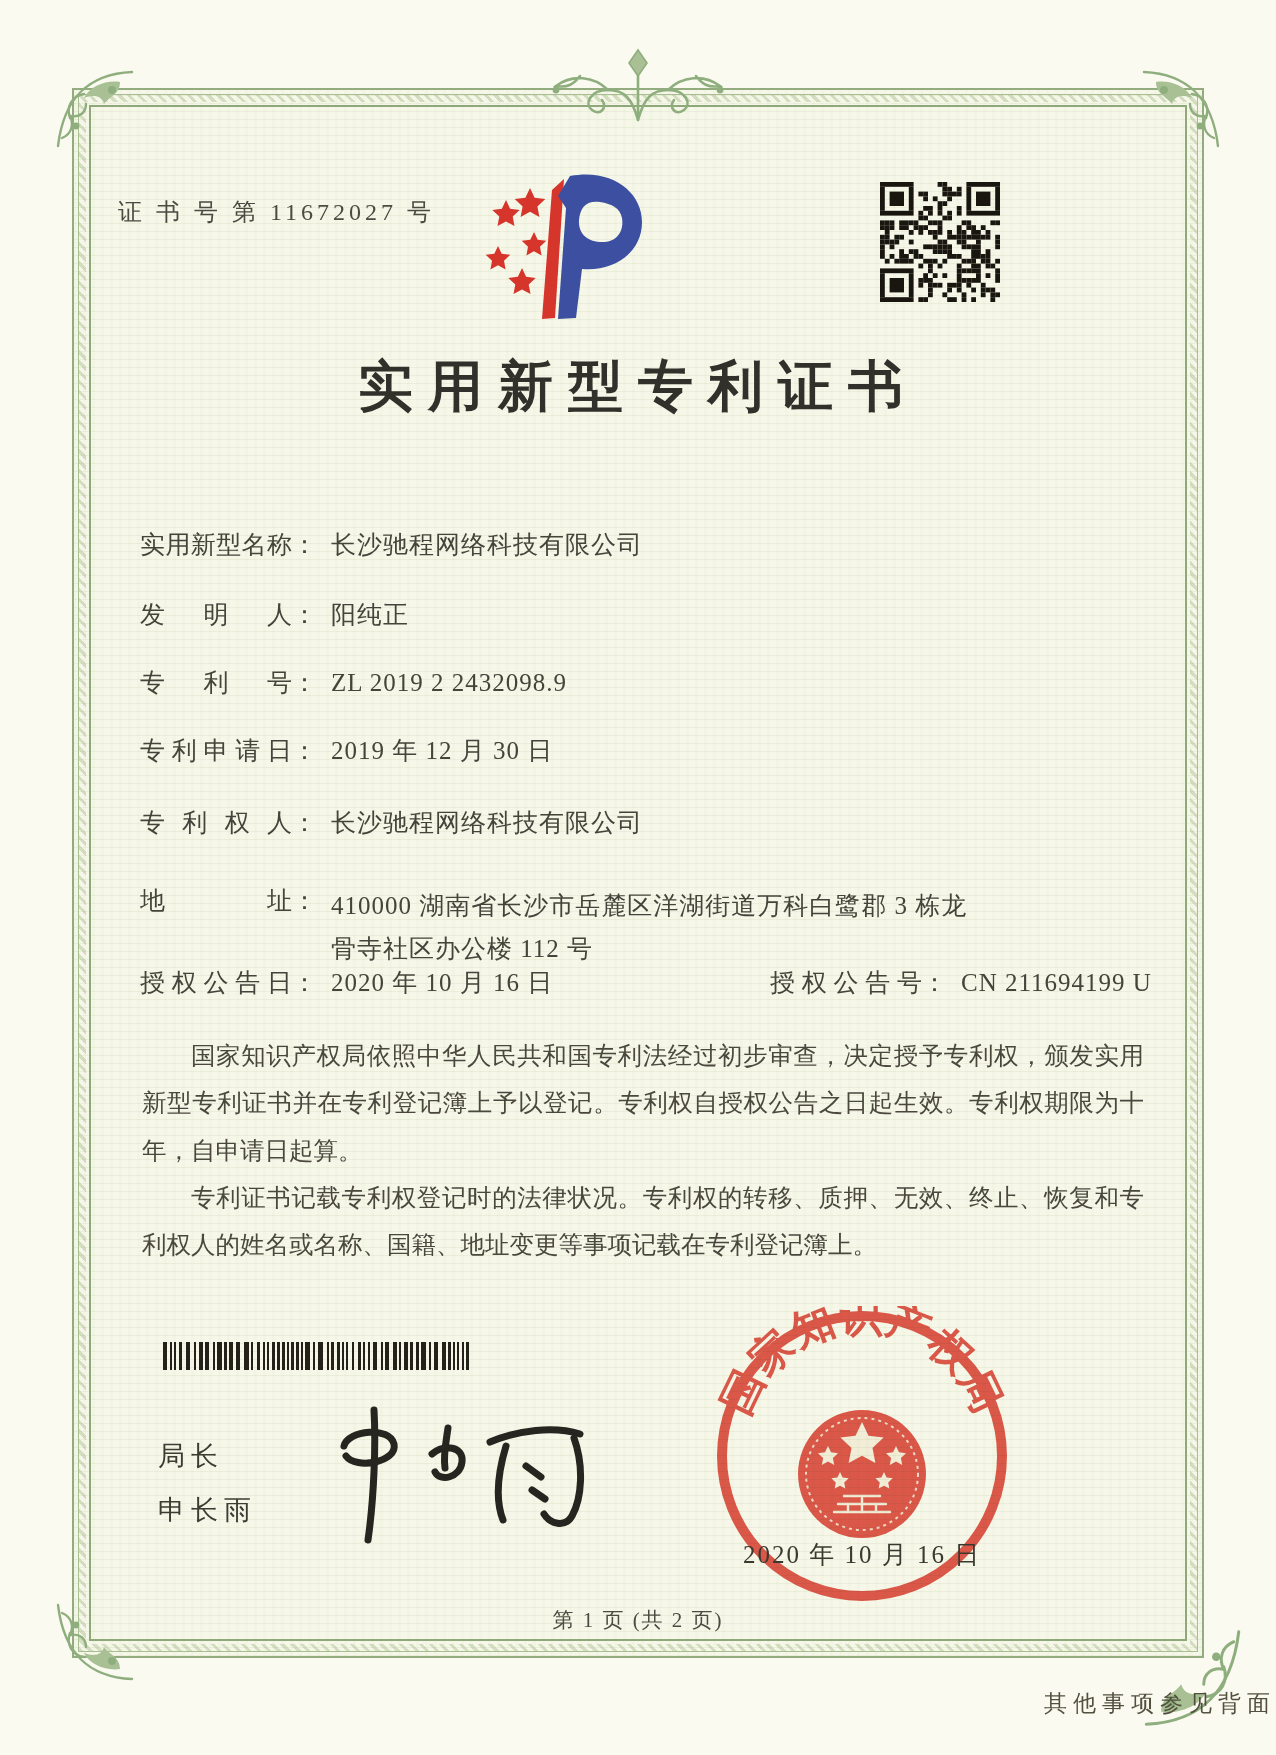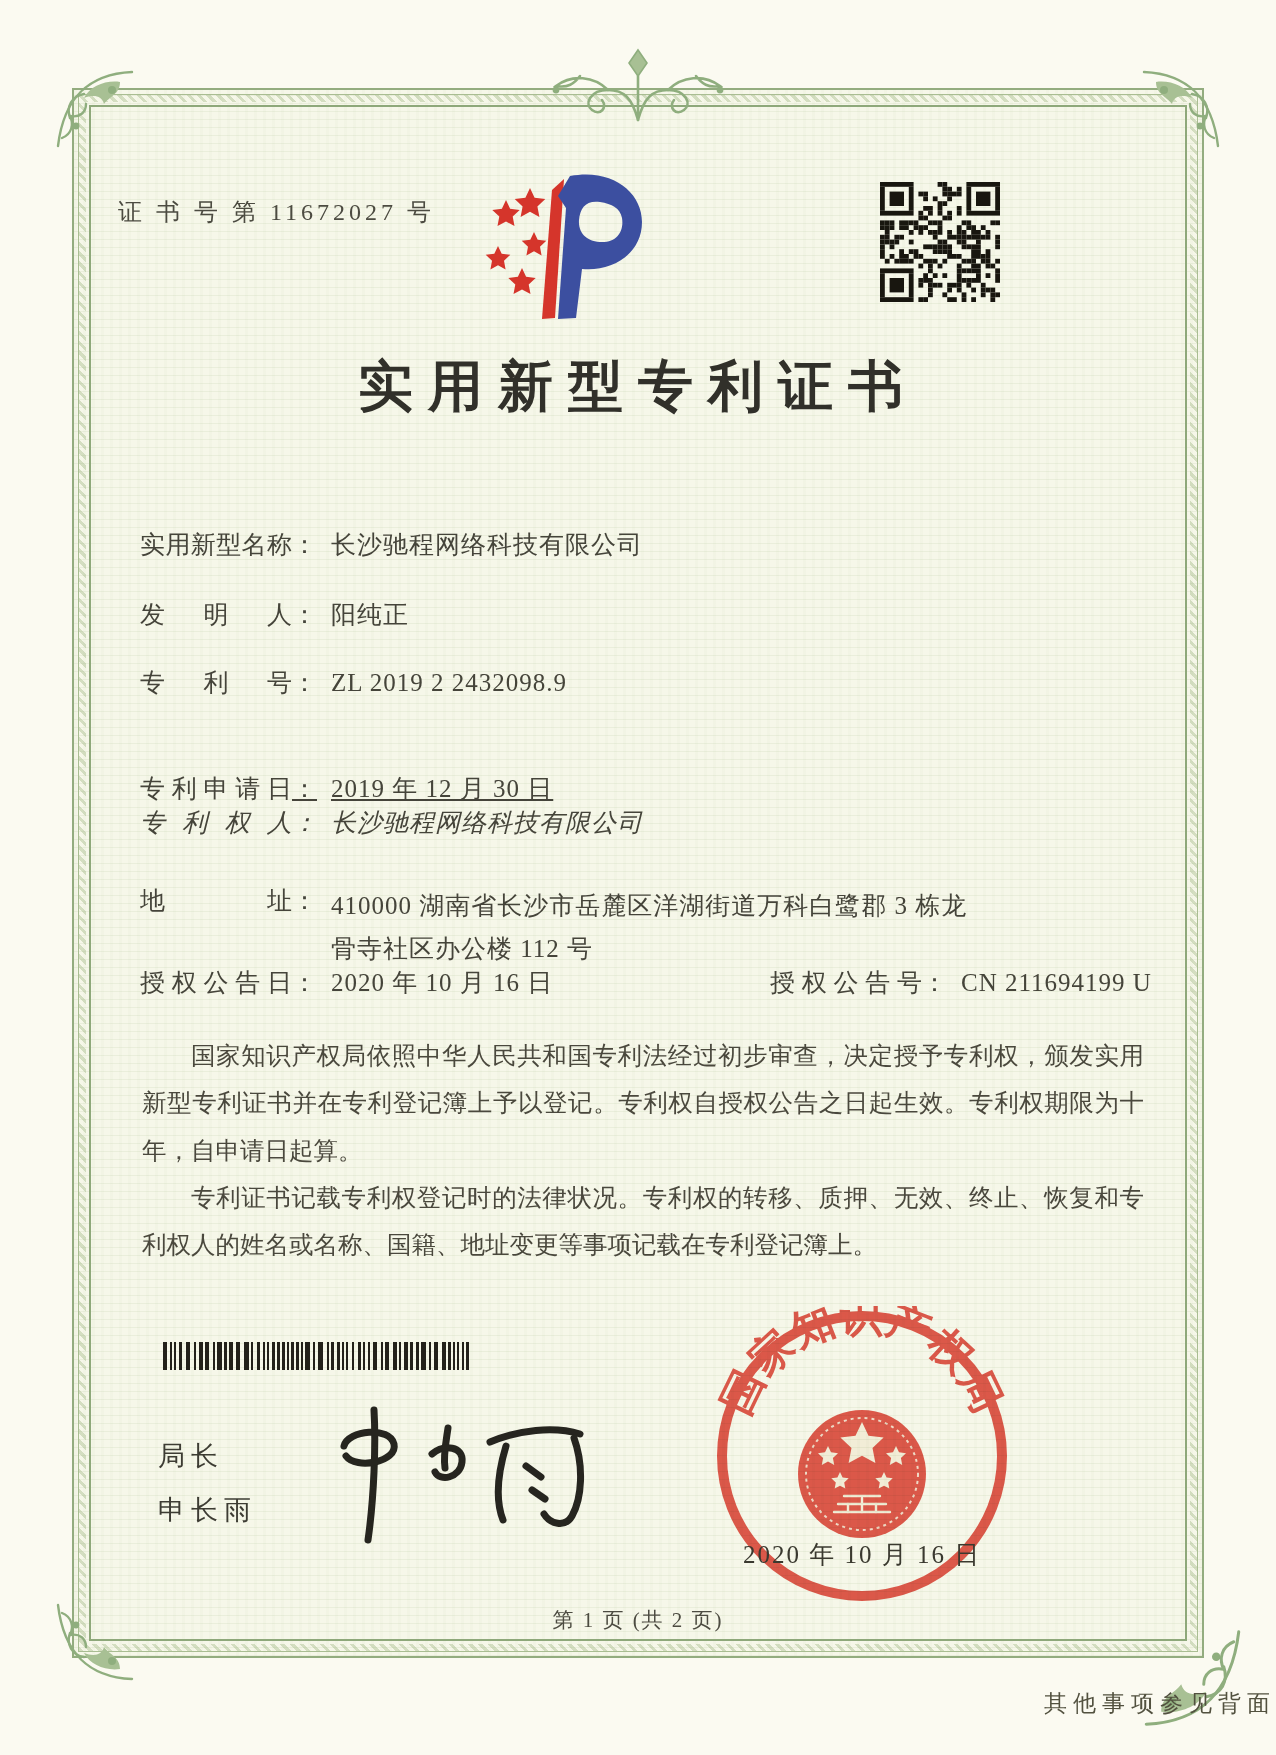--- a/index.html
+++ b/index.html
@@ -49,21 +49,21 @@
   .title{
     position:absolute;left:0;top:350px;width:1276px;
     text-align:center;font-size:55px;font-weight:700;color:#31302a;
     letter-spacing:15px;
   }
   .field{position:absolute;left:140px;font-size:25px;color:#45443a;white-space:nowrap;}
   .flabel{display:inline-block;width:152px;text-align:justify;text-align-last:justify;vertical-align:top;}
   .fvalue{margin-left:14px;letter-spacing:1px;}
   .fvalue.wrap{display:inline-block;white-space:normal;width:650px;line-height:1.72;vertical-align:top;}
   .row-name{top:528px;} .row-inventor{top:598px;} .row-patno{top:666px;}
-  .row-filing{top:772px;text-decoration:underline;} .row-patentee{top:806px;font-style:italic;} .row-address{top:884px;}
+  .row-filing{top:734px;} .row-patentee{top:806px;} .row-address{top:884px;}
   .row-grant{top:966px;} 
   .grant-right{position:absolute;left:630px;top:0;}
   .row-grant .inner{position:relative;width:1000px;}
 
   .body-text{
     position:absolute;left:142px;top:1032px;width:1002px;
     font-size:24.5px;line-height:1.93;color:#4a483d;text-align:justify;
   }
   .body-text p{margin:0;text-indent:2em;}
 

